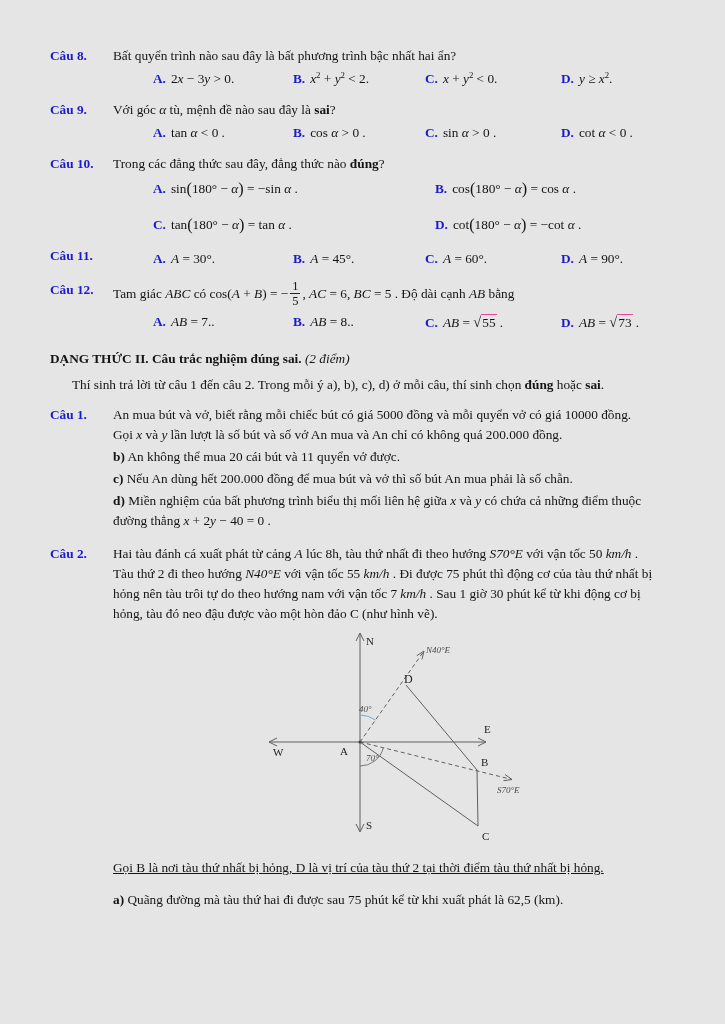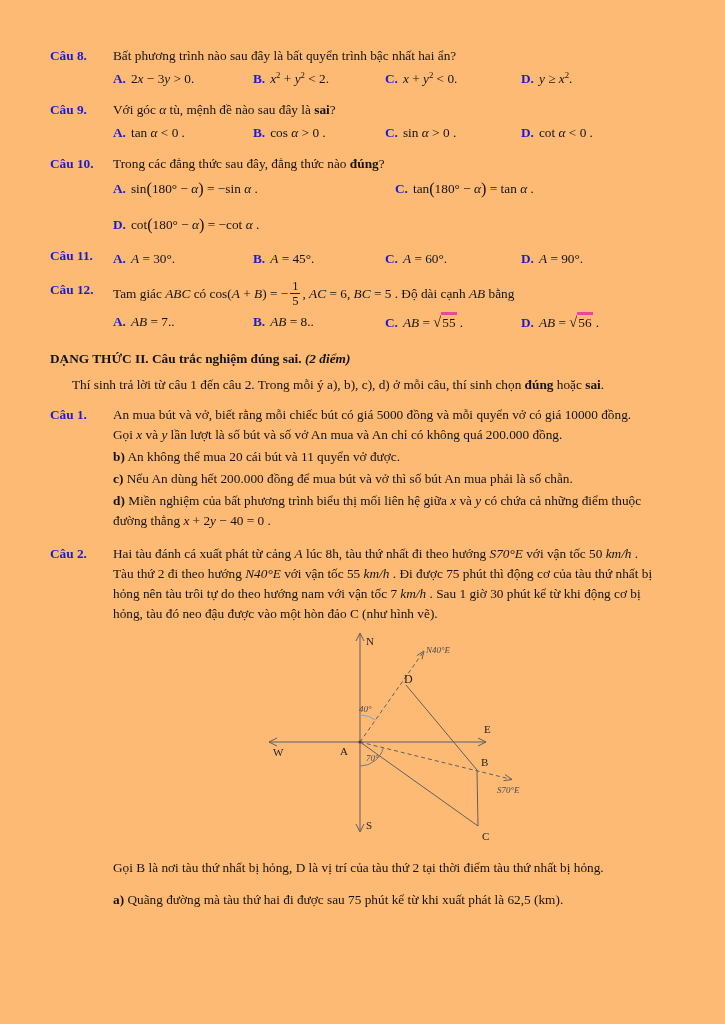--- a/index.html
+++ b/index.html
@@ -1,66 +1,66 @@
 <!DOCTYPE html>
 <html><head>
 <meta charset="utf-8">
 <style>
   html,body{margin:0;padding:0;background:#ffffff;}
   .page{
     position:relative;
     width:725px;height:1024px;
     box-sizing:border-box;
     padding:46px 72px 0 50px;
-    background:#fdba74;
+    background:#e5e5e5;
     font-family:"Liberation Serif","DejaVu Serif",serif;
     font-size:13.3px;
     line-height:20px;
     color:#141414;
     overflow:hidden;
   }
   .q{display:flex;margin-bottom:11px;}
   .qlabel{flex:0 0 63px;font-weight:700;color:#1b1bcd;}
   .qbody{flex:1;min-width:0;}
   .qtext{margin:0;}
-  .opts{margin-top:3px;}
+  .opts{margin-top:3px;margin-left:40px;}
   .opts4{display:grid;grid-template-columns:140px 132px 136px 1fr;}
   .opts2{display:grid;grid-template-columns:282px 1fr;row-gap:16px;margin-top:5px;}
   .opt{white-space:nowrap;}
   .optlab{color:#1b1bcd;font-weight:700;margin-right:5px;}
   .i{font-style:italic;}
   .b{font-weight:700;}
-  .bi{font-weight:700;font-style:italic;}
+  .bi{font-weight:400;font-style:italic;}
   .sup{font-size:0.66em;vertical-align:super;line-height:0;}
   .paren{font-size:1.22em;line-height:0;vertical-align:-0.07em;}
   .frac{display:inline-flex;flex-direction:column;text-align:center;vertical-align:middle;
         line-height:1.12;font-size:0.94em;margin:0 2px;transform:translateY(-1px);}
   .frac .num{border-bottom:1px solid #222;padding:0 2px;}
   .frac .den{padding:0 2px;}
   .sqrt{white-space:nowrap;}
   .sqrt .rsign{font-size:1.08em;}
-  .sqrt .rad{border-top:3px solid #ec4899;padding:0 1px;}
+  .sqrt .rad{border-top:1px solid #ec4899;padding:0 1px;}
   .heading2{margin:16px 0 6px 0;}
   .intro{margin:0 0 10px 0;padding-left:22px;}
   .p2para{margin:0 0 2px 0;}
   .figure-wrap{margin:4px 0 6px 142px;}
   svg text{font-family:"Liberation Serif","DejaVu Serif",serif;fill:#222;}
   svg .small-lbl{font-size:9px;font-style:italic;fill:#4a4a4a;}
 </style>
 </head>
 <body>
 
 <div class="page">
 
   <section>
 
     <div class="q">
       <div class="qlabel">Câu 8.</div>
       <div class="qbody">
-        <p class="qtext">Bất phương trình nào sau đây là bất quyển trình bậc nhất hai ẩn?</p>
+        <p class="qtext">Bất quyển trình nào sau đây là bất phương trình bậc nhất hai ẩn?</p>
         <div class="opts opts4">
           <span class="opt"><span class="optlab">A.</span><span>2<span class="i">x</span> − 3<span class="i">y</span> &gt; 0.</span></span>
           <span class="opt"><span class="optlab">B.</span><span><span class="i">x</span><span class="sup">2</span> + <span class="i">y</span><span class="sup">2</span> &lt; 2.</span></span>
           <span class="opt"><span class="optlab">C.</span><span><span class="i">x</span> + <span class="i">y</span><span class="sup">2</span> &lt; 0.</span></span>
           <span class="opt"><span class="optlab">D.</span><span><span class="i">y</span> ≥ <span class="i">x</span><span class="sup">2</span>.</span></span>
         </div>
       </div>
     </div>
 
     <div class="q">
@@ -75,20 +75,21 @@
         </div>
       </div>
     </div>
 
     <div class="q">
       <div class="qlabel">Câu 10.</div>
       <div class="qbody">
         <p class="qtext">Trong các đẳng thức sau đây, đẳng thức nào <span class="b">đúng</span>?</p>
         <div class="opts opts2">
           <span class="opt"><span class="optlab">A.</span><span>sin<span class="paren">(</span>180° − <span class="i">α</span><span class="paren">)</span> = −sin <span class="i">α</span> .</span></span>
+          <span class="opt"><span class="optlab">B.</span><span>cos<span class="paren">(</span>180° − <span class="i">α</span><span class="paren">)</span> = cos <span class="i">α</span> .</span></span>
           <span class="opt"><span class="optlab">C.</span><span>tan<span class="paren">(</span>180° − <span class="i">α</span><span class="paren">)</span> = tan <span class="i">α</span> .</span></span>
           <span class="opt"><span class="optlab">D.</span><span>cot<span class="paren">(</span>180° − <span class="i">α</span><span class="paren">)</span> = −cot <span class="i">α</span> .</span></span>
         </div>
       </div>
     </div>
 
     <div class="q">
       <div class="qlabel">Câu 11.</div>
       <div class="qbody">
         <div class="opts opts4">
@@ -104,21 +105,21 @@
       <div class="qlabel">Câu 12.</div>
       <div class="qbody">
         <p class="qtext">Tam giác <span class="i">ABC</span> có cos(<span class="i">A</span> + <span class="i">B</span>) = −<span class="frac">
               <span class="num">1</span>
               <span class="den">5</span>
             </span>, <span class="i">AC</span> = 6, <span class="i">BC</span> = 5 . Độ dài cạnh <span class="i">AB</span> bằng</p>
         <div class="opts opts4">
           <span class="opt"><span class="optlab">A.</span><span><span class="i">AB</span> = 7..</span></span>
           <span class="opt"><span class="optlab">B.</span><span><span class="i">AB</span> = 8..</span></span>
           <span class="opt"><span class="optlab">C.</span><span><span class="i">AB</span> = <span class="sqrt"><span class="rsign">√</span><span class="rad">55</span></span> .</span></span>
-          <span class="opt"><span class="optlab">D.</span><span><span class="i">AB</span> = <span class="sqrt"><span class="rsign">√</span><span class="rad">56</span></span> .</span></span>
+          <span class="opt"><span class="optlab">D.</span><span><span class="i">AB</span> = <span class="sqrt"><span class="rsign">√</span><span class="rad">73</span></span> .</span></span>
         </div>
       </div>
     </div>
 
   </section>
 
   <section>
     <p class="heading2"><span class="b">DẠNG THỨC II. Câu trắc nghiệm đúng sai. </span><span class="bi">(2 điểm)</span></p>
     <p class="intro">Thí sinh trả lời từ câu 1 đến câu 2. Trong mỗi ý a), b), c), d) ở mỗi câu, thí sinh chọn <span class="b">đúng</span> hoặc <span class="b">sai</span>.</p>
 
@@ -173,19 +174,19 @@
               <text x="227" y="212">C</text>
               <text x="149" y="55" font-size="12">D</text>
               <text x="104" y="84" class="small-lbl">40°</text>
               <text x="111" y="133" class="small-lbl">70°</text>
               <text x="171" y="25" class="small-lbl">N40°E</text>
               <text x="242" y="165" class="small-lbl">S70°E</text>
             </g>
           </svg>
         </div>
 
-        <p class="p2para" style="margin-top:6px;">Gọi B là nơi tàu thứ nhất bị hỏng, D là vị trí của tàu thứ 2 tại thời điểm tàu thứ nhất bị hỏng.</p>
+        <p class="p2para" style="margin-top:6px;text-decoration:underline;">Gọi B là nơi tàu thứ nhất bị hỏng, D là vị trí của tàu thứ 2 tại thời điểm tàu thứ nhất bị hỏng.</p>
         <p class="p2para" style="margin-top:12px;"><span class="b">a)</span> Quãng đường mà tàu thứ hai đi được sau 75 phút kể từ khi xuất phát là 62,5 (km).</p>
       </div>
     </div>
   </section>
 
 </div>
 
 </body></html>

